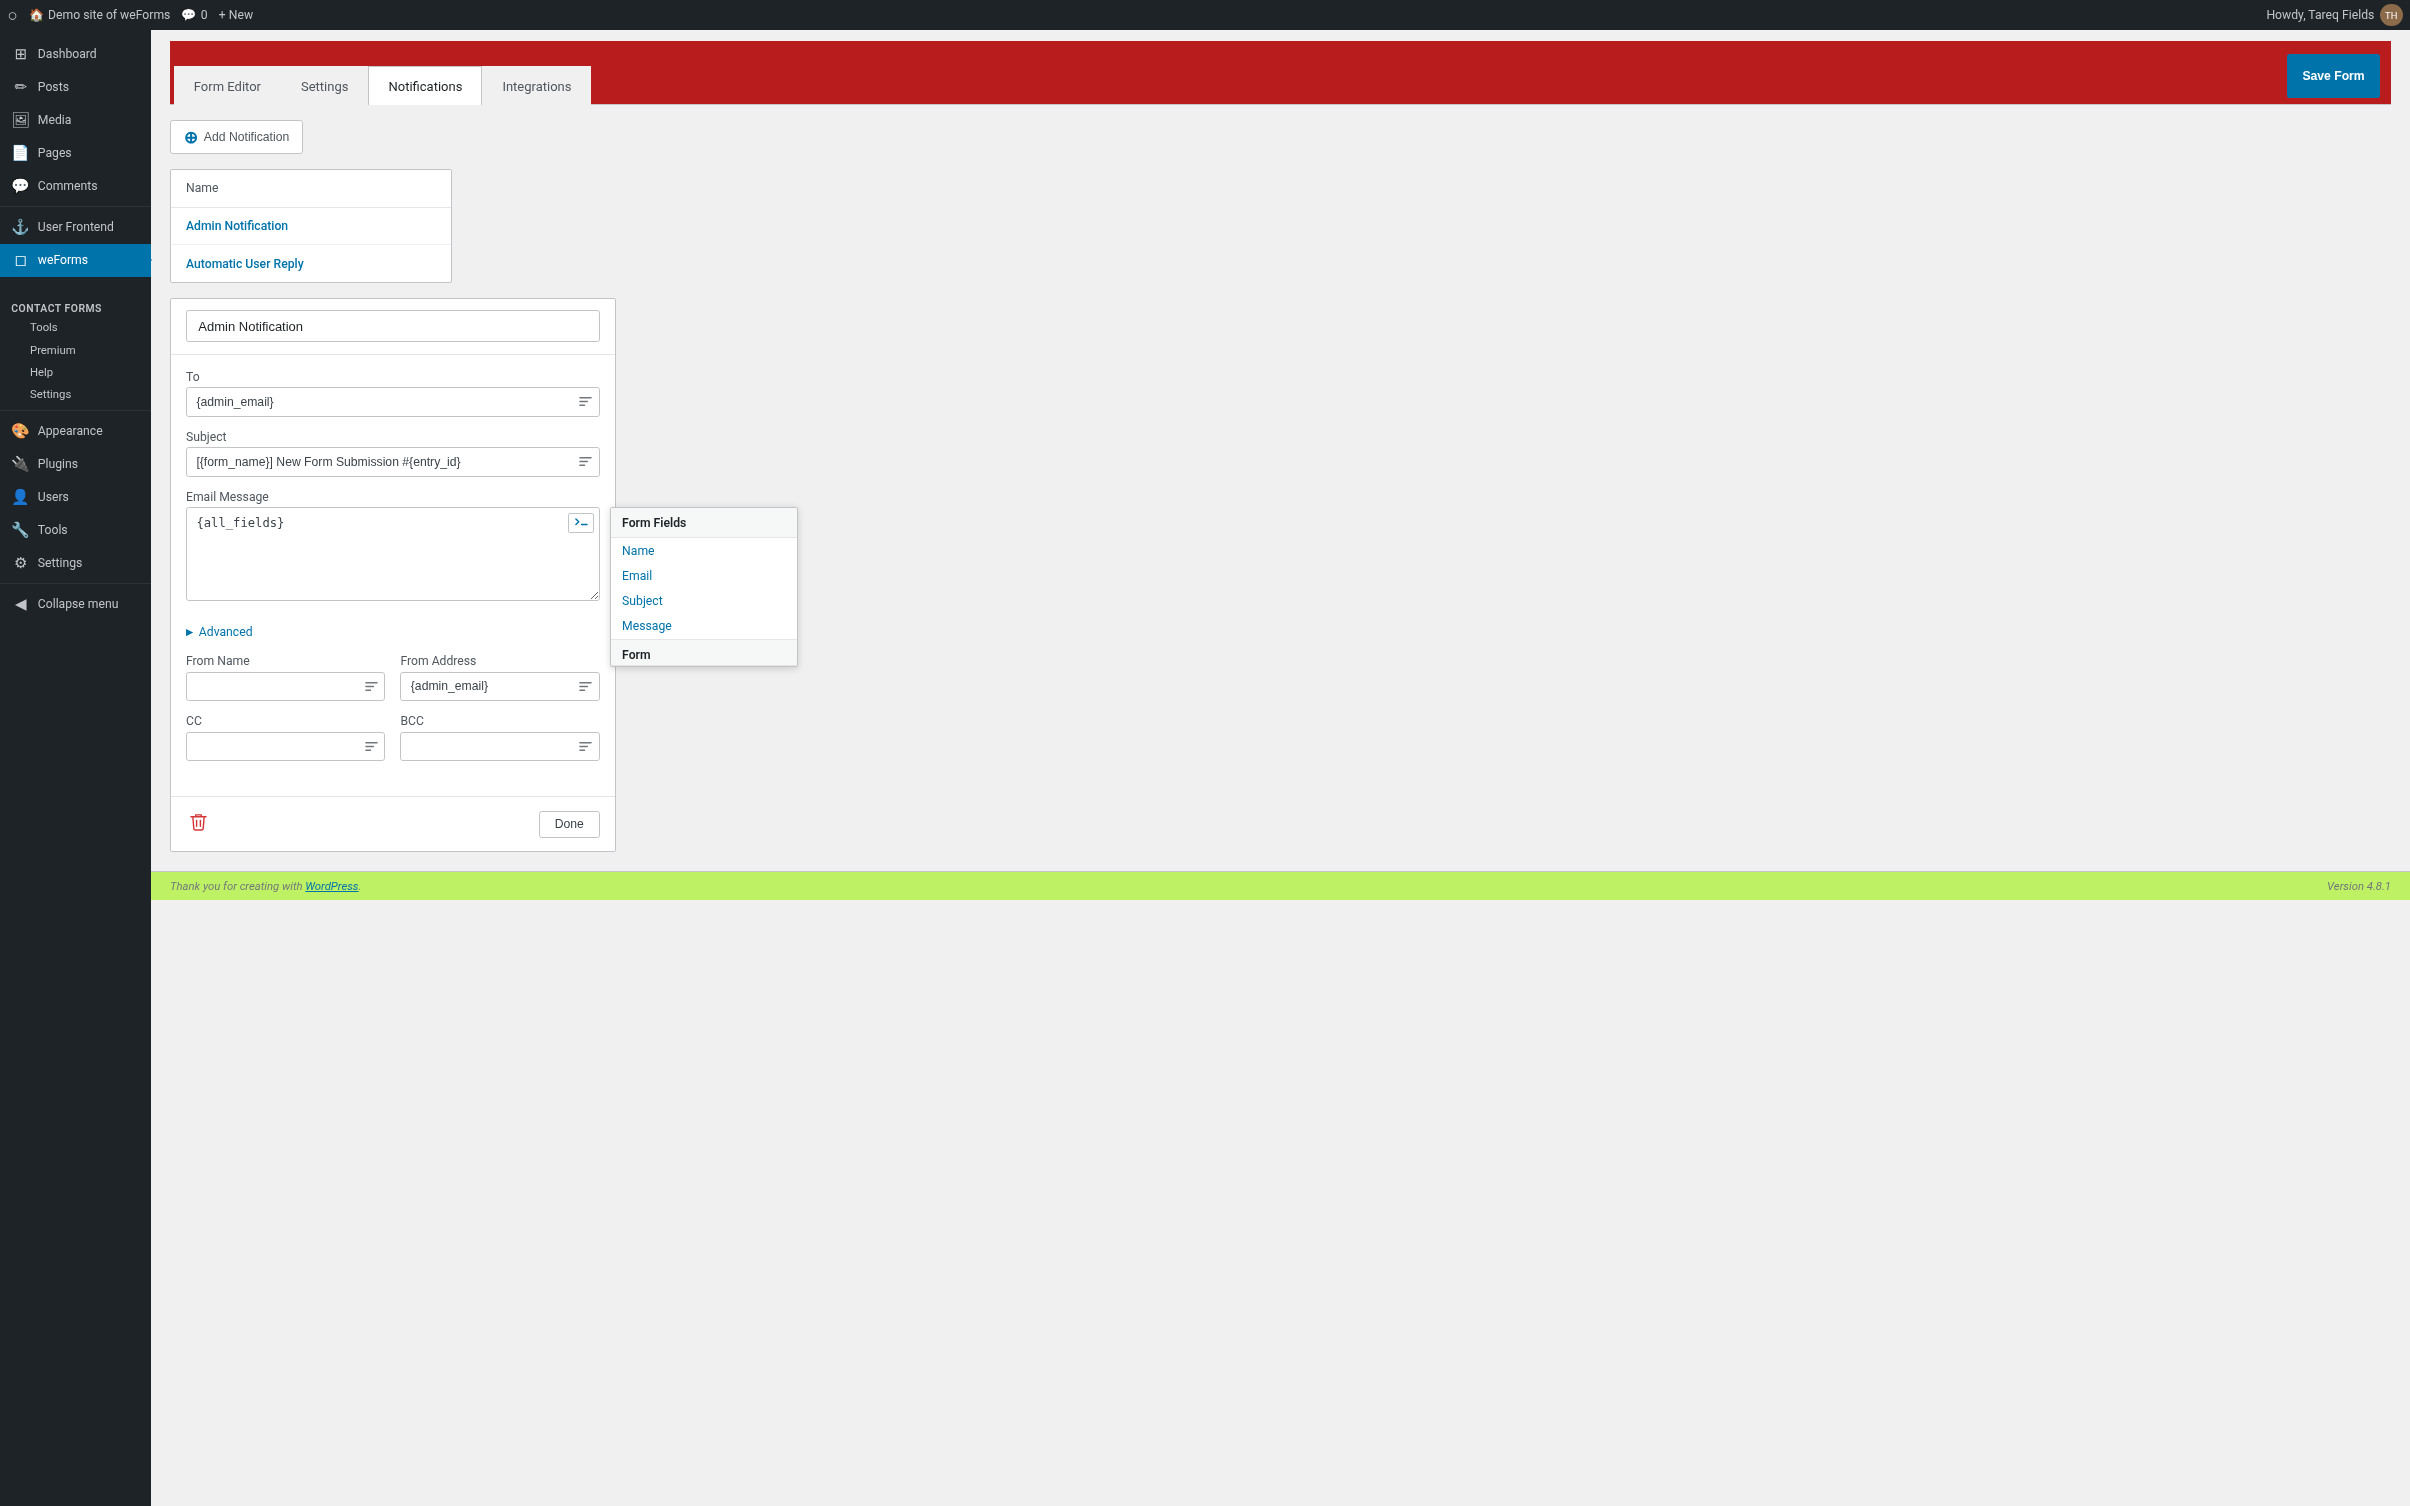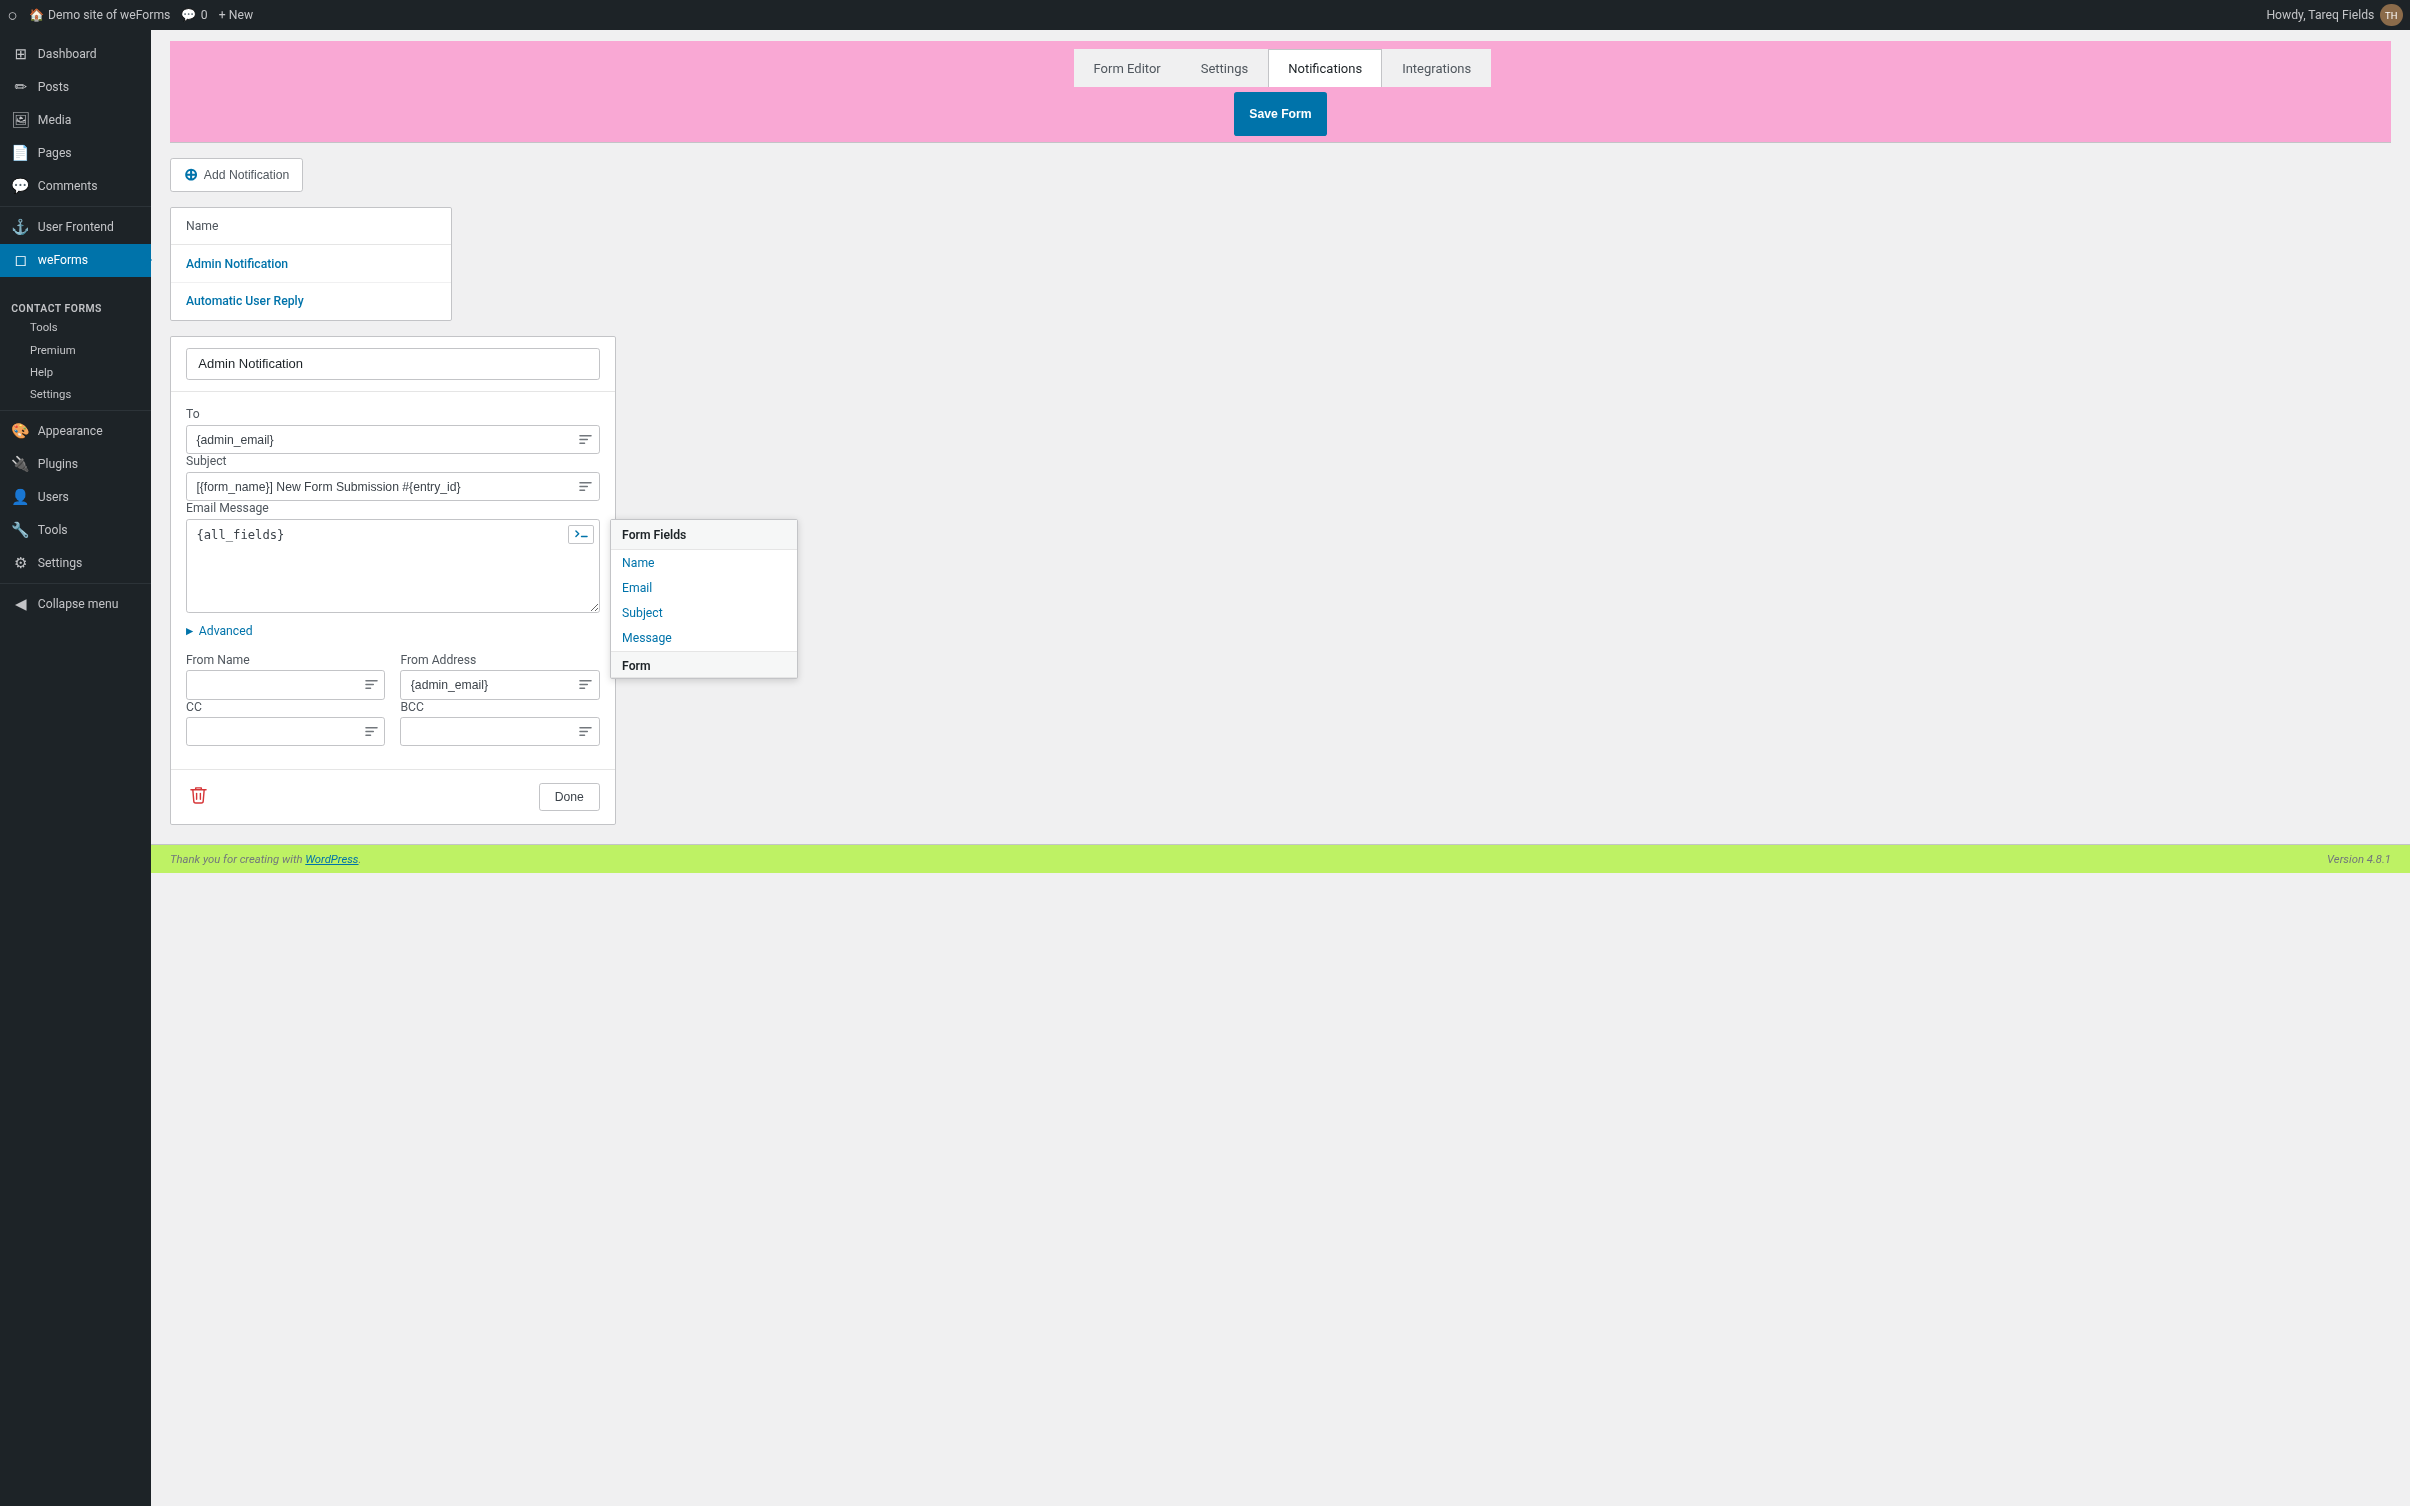--- a/index.html
+++ b/index.html
@@ -116,26 +116,25 @@
       border: none;
       border-radius: 2.8px;
       cursor: pointer;
       font-size: 12.2px;
       font-weight: 600;
     }
 
     
     .tabs-row {
       display: flex;
-      align-items: center;
-      background: #f9a8d4;
+      align-items: flex-end;
+      background: #b91c1c;
       border-bottom: 0.9px solid #c3c4c7;
       padding: 7.5px 0 0 0;
       margin-bottom: 15px;
-      flex-direction: column;
     }
     .tabs-inner { display: flex; flex: 1; padding: 0 0 0 3.8px; }
     .tabs-right { padding: 5.6px 11.3px; display: flex; align-items: center; }
 
     
     .add-notification-btn {
       display: flex;
       align-items: center;
       gap: 5.6px;
       padding: 5.6px 13px;
@@ -204,21 +203,21 @@
       border-radius: 2.8px;
       font-size: 13px;
       color: #1d2327;
     }
 
     .editor-body { padding: 15px; }
 
     .form-row {
       display: flex;
       gap: 15px;
-      margin-bottom: 0;
+      margin-bottom: 13px;
     }
     .form-group {
       flex: 1;
       display: flex;
       flex-direction: column;
       gap: 3.8px;
     }
     .form-group label {
       font-size: 12.2px;
       color: #50575e;

